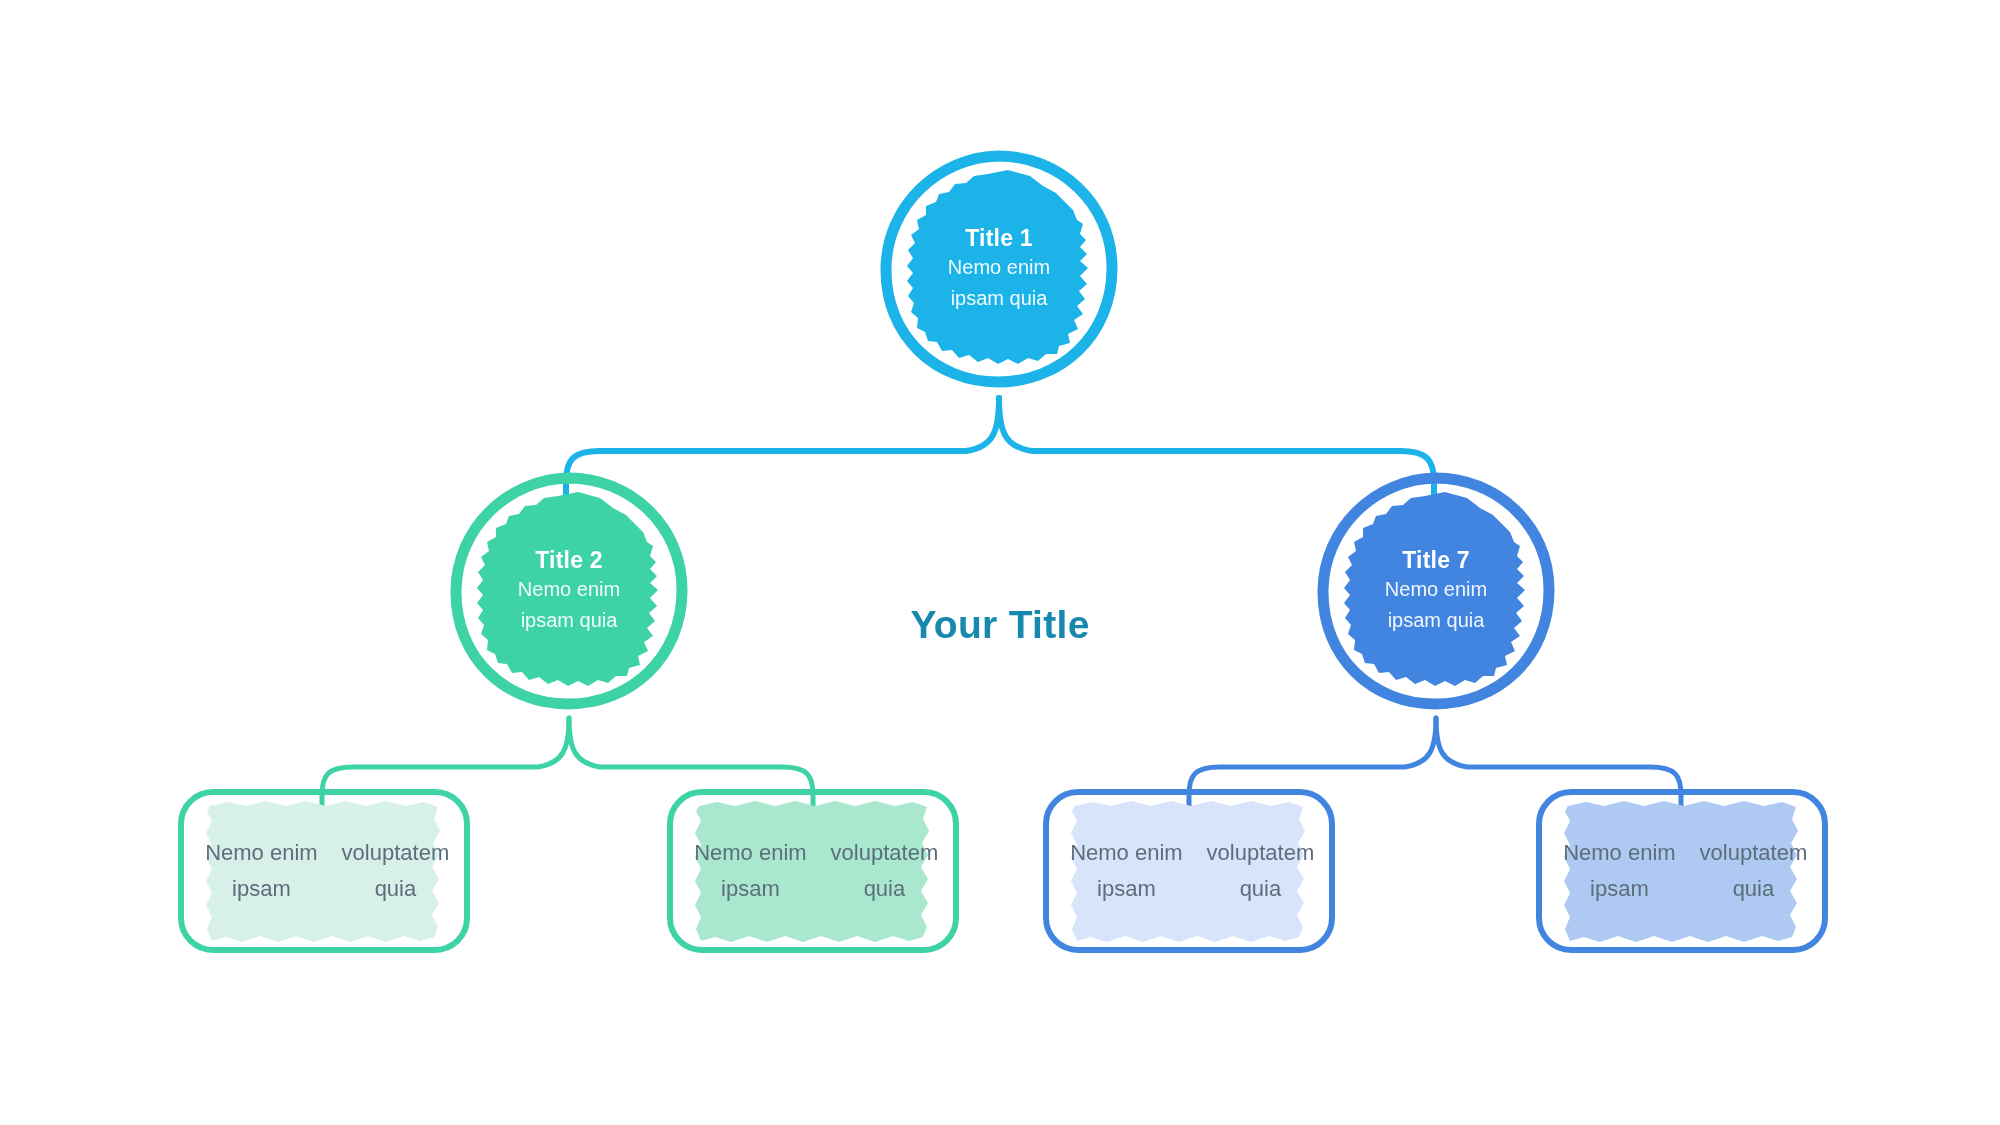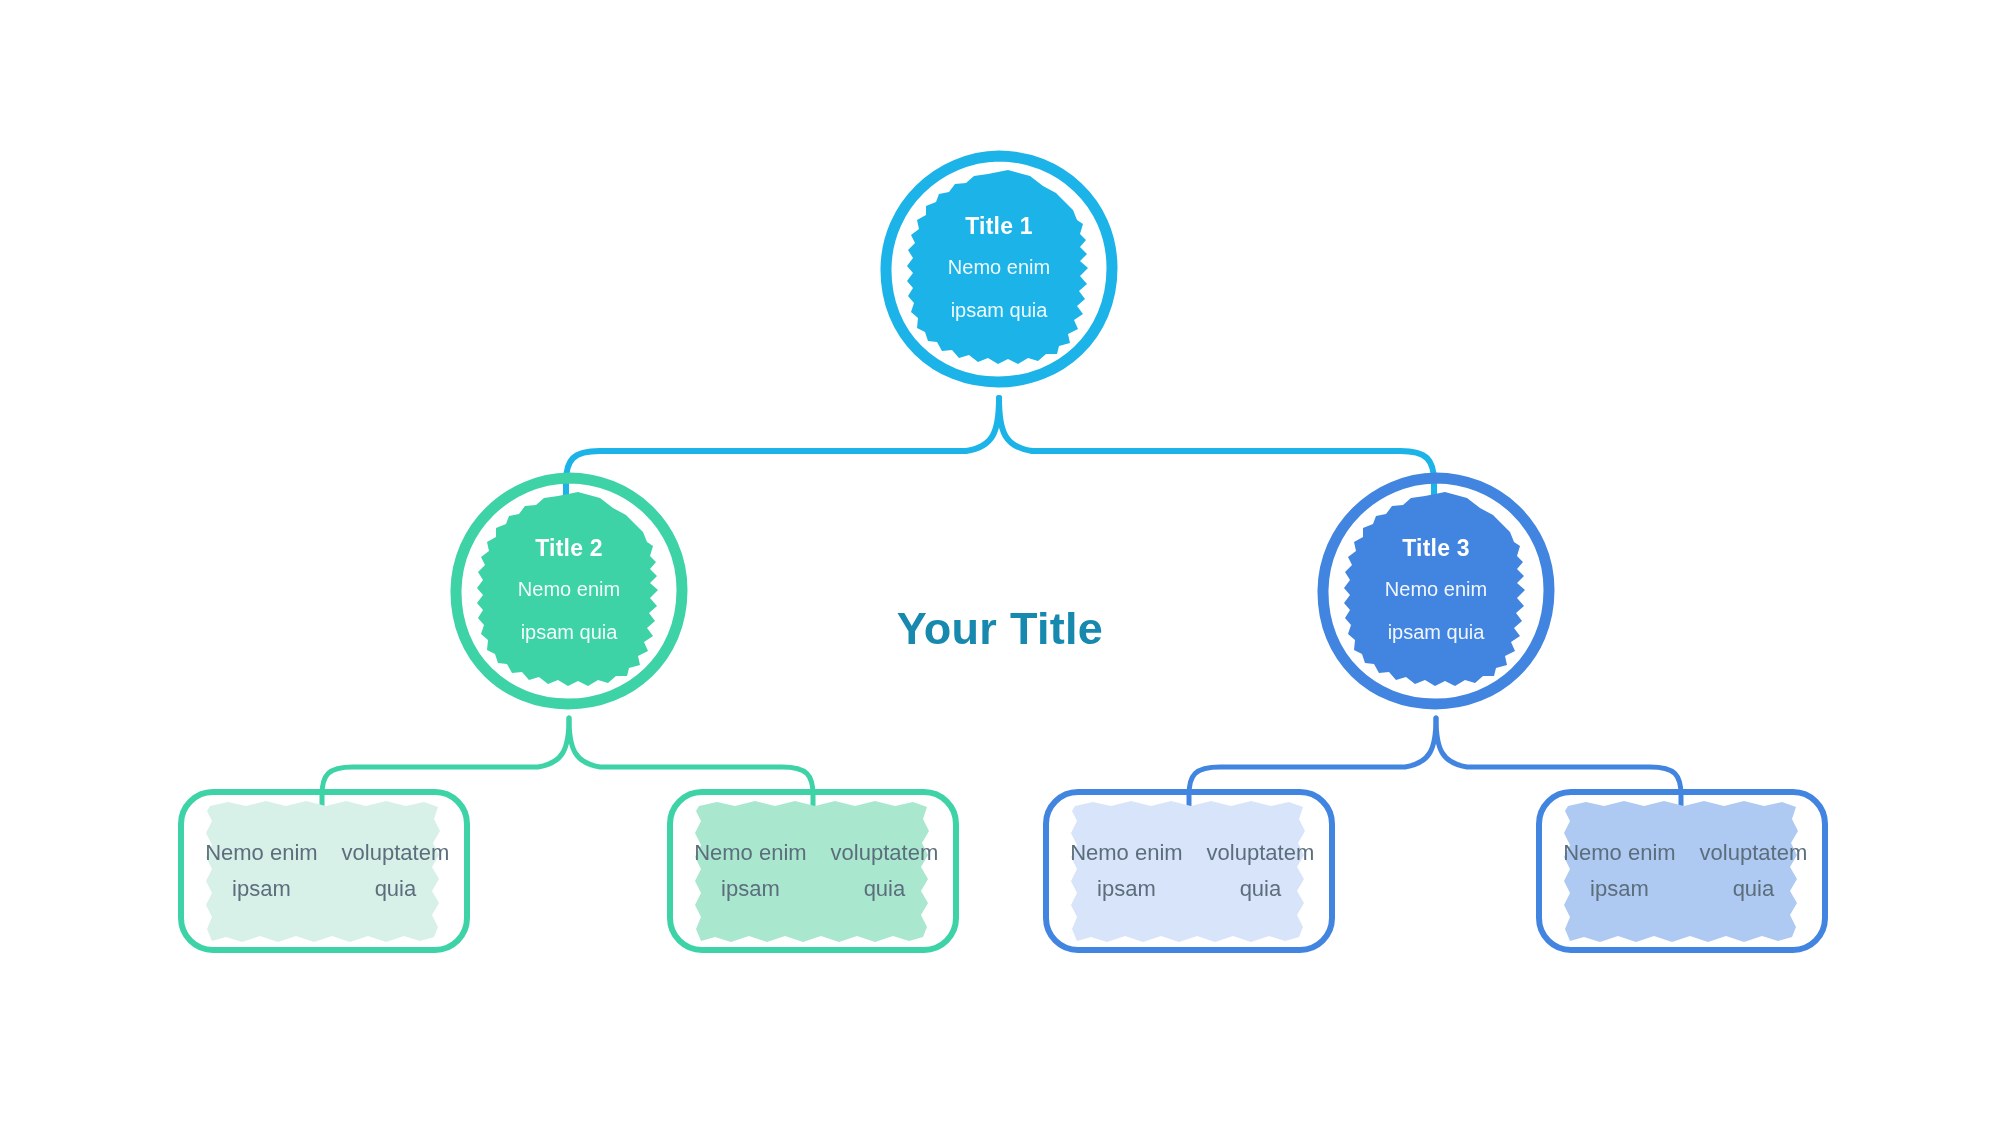--- a/index.html
+++ b/index.html
@@ -57,36 +57,36 @@
     font-weight: bold;
     color: #ffffff;
     line-height: 1.25;
     letter-spacing: .2px;
   }
   .circle-sub {
     font-size: 20px;
     font-weight: normal;
     color: rgba(255,255,255,0.93);
     line-height: 1.55;
-    margin-top: 12px;
+    margin-top: 0;
   }
 
   
   #node-title-1 { left: 880px; top: 150px; }
   #node-title-2 { left: 450px; top: 472px; }
   #node-title-3 { left: 1317px; top: 472px; }
 
   
   #center-title {
     position: absolute;
     left: 0;
     top: 603px;
     width: 2000px;
     text-align: center;
-    font-size: 45px;
+    font-size: 39px;
     font-weight: bold;
     color: #1789ae;
     letter-spacing: .3px;
   }
 
   
   .leaf-box {
     position: absolute;
     width: 296px;
     height: 168px;
@@ -229,21 +229,21 @@
         L 203 164 L 194 170 L 198 179 L 188 184 L 190 193 L 179 196
         L 177 204 L 166 204 L 158 211 L 148 208 L 138 214 L 128 209
         L 118 214 L 108 208 L 98 212 L 89 205 L 79 208 L 72 200
         L 62 201 L 57 192 L 48 191 L 45 182 L 37 178 L 38 168
         L 31 162 L 34 153 L 28 146 L 33 138 L 27 131 L 33 123
         L 27 116 L 33 108 L 28 100 L 35 93 L 31 85 L 39 79
         L 37 70 L 46 65 L 46 56 L 56 52 L 59 44 L 69 42 L 75 34
         L 86 33 L 94 26 Z"></path>
     </svg>
     <div class="label-wrap">
-      <div class="circle-title">Title 3</div>
+      <div class="circle-title">Title 7</div>
       <div class="circle-sub">Nemo enim</div>
       <div class="circle-sub">ipsam quia</div>
     </div>
   </div>
 
   <div id="center-title">Your Title</div>
 
   <div class="leaf-box" id="leaf-1">
     <svg class="box-fill" viewBox="0 0 296 168" xmlns="http://www.w3.org/2000/svg">
       <path fill="#d7f0e8" d="

